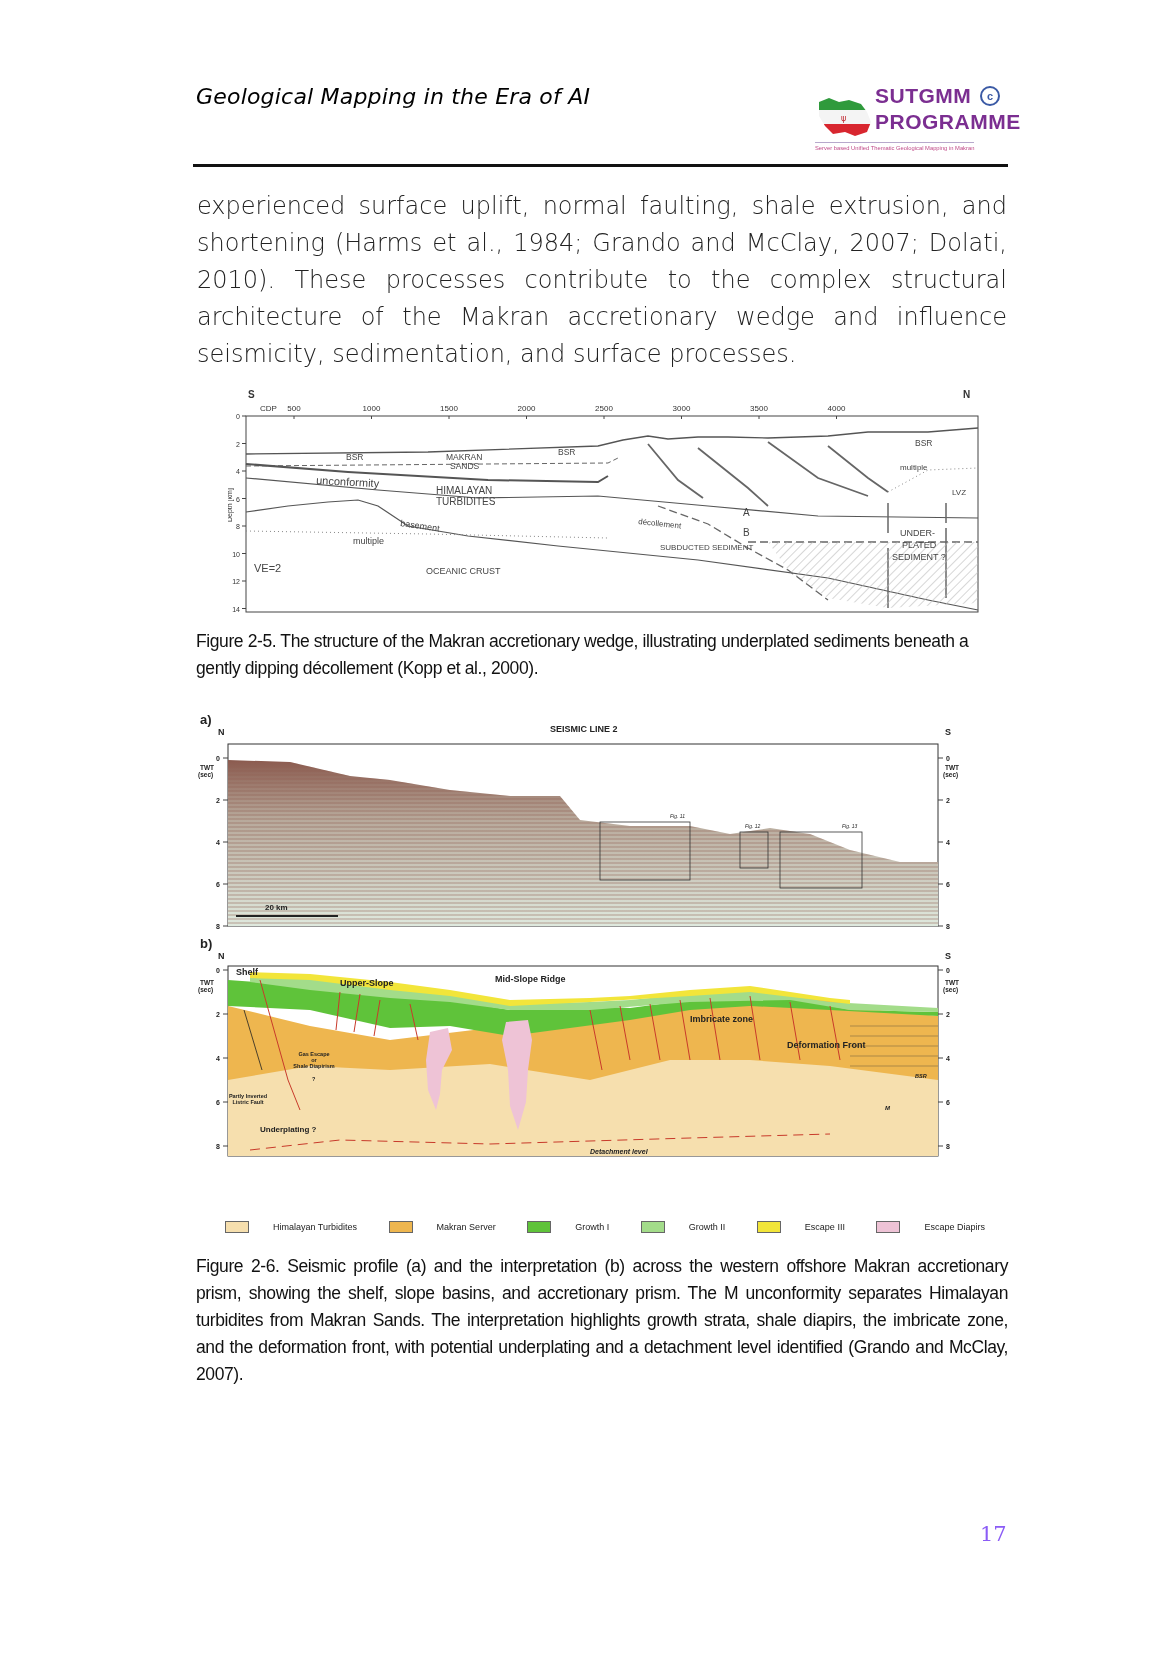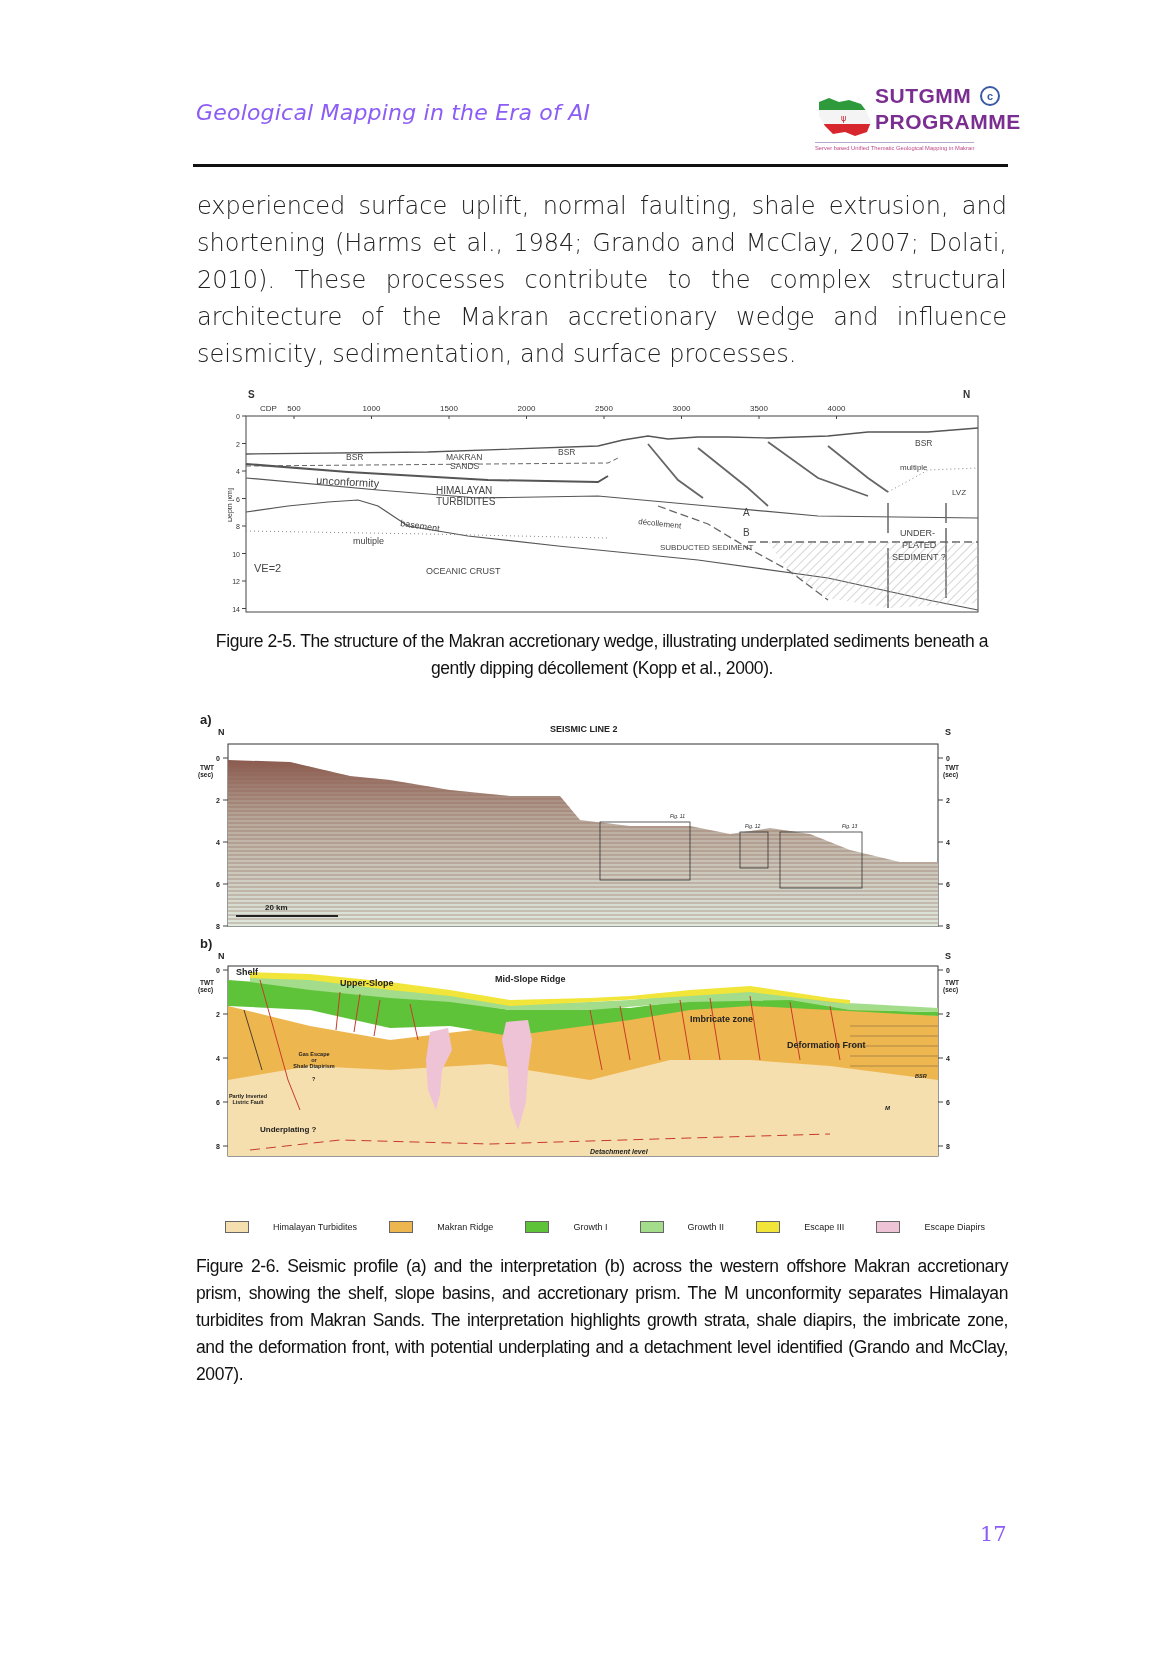--- a/index.html
+++ b/index.html
@@ -1,33 +1,33 @@
 <!DOCTYPE html>
 <html><head>
 <meta charset="utf-8">
 <style>
   html, body { margin: 0; padding: 0; background: #ffffff; }
   body { width: 1166px; height: 1654px; position: relative; overflow: hidden; font-family: "Liberation Sans", sans-serif; color: #111; }
-  .header-title { position: absolute; left: 196px; top: 100px; font-family: "DejaVu Sans", sans-serif; font-style: italic; font-weight: 300; font-size: 22px; color: #8b5cf6; letter-spacing: 0.2px; }
+  .header-title { position: absolute; left: 196px; top: 84px; font-family: "DejaVu Sans", sans-serif; font-style: italic; font-weight: 300; font-size: 22px; color: #000000; letter-spacing: 0.2px; }
   .logo { position: absolute; left: 815px; top: 82px; width: 200px; height: 80px; }
   .logo .flag { position: absolute; left: 0; top: 14px; width: 58px; height: 42px; }
   .logo .l1, .logo .l2 { position: absolute; left: 60px; font-family: "Liberation Sans", sans-serif; font-weight: bold; font-size: 21px; color: #7b2e91; letter-spacing: 0.5px; }
   .logo .l1 { top: 2px; }
   .logo .l2 { top: 28px; }
   .logo .emblem { position: absolute; left: 165px; top: 4px; width: 20px; height: 20px; border-radius: 50%; border: 2px solid #3b5aa5; box-sizing: border-box; font-size: 11px; color: #3b5aa5; text-align: center; line-height: 16px; font-weight: bold; }
   .logo .sub { position: absolute; left: 0; top: 60px; font-size: 5.8px; color: #c04a88; white-space: nowrap; border-top: 1px solid #b7a9cc; padding-top: 2px; }
   .header-rule { position: absolute; left: 193px; top: 164px; width: 815px; height: 3px; background: #111; }
 
   .body-text { position: absolute; left: 197px; top: 188px; width: 810px; font-family: "DejaVu Sans", sans-serif; font-weight: 300; font-size: 24px; line-height: 37px; color: #222; text-align: justify; }
   .body-text p { margin: 0; }
 
   .fig5 { position: absolute; left: 228px; top: 388px; width: 760px; height: 230px; }
   .fig5 svg { width: 760px; height: 230px; }
   .caption { position: absolute; font-family: "Liberation Sans", sans-serif; font-size: 17.5px; line-height: 27px; color: #111; letter-spacing: -0.4px; }
-  .caption5 { left: 196px; top: 628px; width: 812px; text-align: center; }
+  .caption5 { left: 196px; top: 628px; width: 812px; text-align: left; }
   .caption6 { left: 196px; top: 1253px; width: 812px; text-align: justify; }
 
   .fig6 { position: absolute; left: 190px; top: 710px; width: 800px; height: 540px; }
   .fig6 svg { width: 800px; height: 540px; }
   .legend { position: absolute; left: 225px; top: 1219px; width: 760px; height: 16px; display: flex; justify-content: space-between; font-size: 9px; color: #222; }
   .legend .item { display: flex; align-items: center; gap: 24px; }
   .legend .sw { width: 22px; height: 10px; border: 1px solid #666; }
 
   .page-number { position: absolute; left: 980px; top: 1522px; font-family: "DejaVu Serif", serif; font-size: 21px; color: #8b5cf6; }
 </style>
@@ -297,21 +297,21 @@
   </svg>
 </div>
 
 <div class="legend">
   <div class="item">
       <span class="sw" style="background: rgb(246, 223, 174);"></span>
       <span>Himalayan Turbidites</span>
     </div>
   <div class="item">
       <span class="sw" style="background: rgb(238, 182, 79);"></span>
-      <span>Makran Ridge</span>
+      <span>Makran Server</span>
     </div>
   <div class="item">
       <span class="sw" style="background: rgb(95, 195, 58);"></span>
       <span>Growth I</span>
     </div>
   <div class="item">
       <span class="sw" style="background: rgb(163, 220, 138);"></span>
       <span>Growth II</span>
     </div>
   <div class="item">

